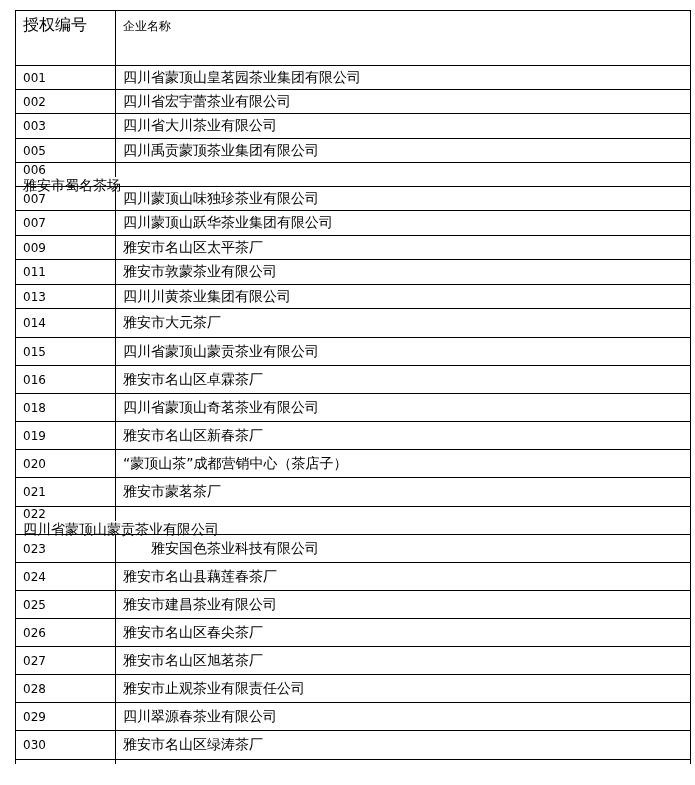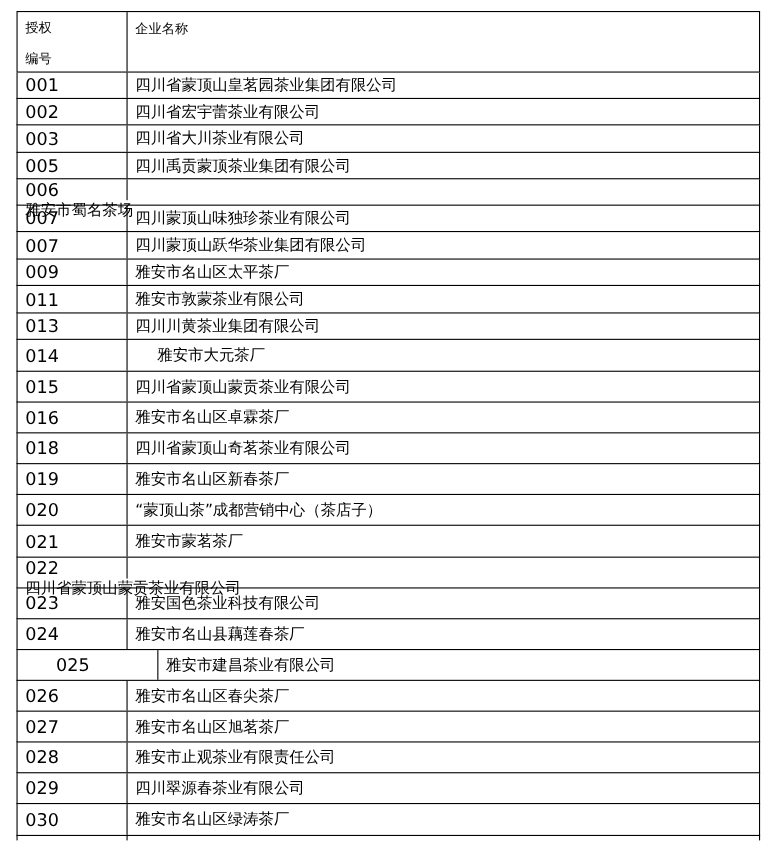--- a/index.html
+++ b/index.html
@@ -1,23 +1,23 @@
 <!DOCTYPE html>
 <html><head>
 <meta charset="utf-8">
 <style>
   html, body { margin: 0; padding: 0; background: #ffffff; }
   body { width: 695px; height: 785px; position: relative; overflow: hidden;
          font-family: "DejaVu Sans", "Liberation Sans", sans-serif; color: #000; }
   .tbl { position: absolute; left: 15px; top: 10px; width: 676px; }
   .row { position: relative; display: flex; border-left: 1px solid #000; border-right: 1px solid #000; border-bottom: 1px solid #000; box-sizing: border-box; }
   .row.head { border-top: 1px solid #000; }
-  .c1 { width: 100px; border-right: 1px solid #000; box-sizing: border-box; padding-left: 7px; display: flex; align-items: center; font-size: 16px; }
+  .c1 { width: 100px; border-right: 1px solid #000; box-sizing: border-box; padding-left: 7px; display: flex; align-items: center; font-size: 12px; }
   .c2 { flex: 1; padding-left: 7px; display: flex; align-items: center; font-size: 14px; white-space: nowrap; }
-  .head .c1 { flex-direction: column; align-items: flex-start; justify-content: flex-start; font-size: 12px; }
+  .head .c1 { flex-direction: row; align-items: flex-start; justify-content: flex-start; font-size: 16px; }
   .head .c1 span { display: block; line-height: 28px; }
   .head .c2 { align-items: flex-start; font-size: 12px; padding-top: 7px; }
   .tail { border-bottom: none; height: 4px; }
 </style>
 </head>
 <body>
 
 <div class="tbl">
   <div class="row head" style="height:56px">
     <div class="c1">
@@ -60,21 +60,21 @@
         <div class="c2">雅安市名山区太平茶厂</div>
       </div>
       <div class="row" style="height: 25px;">
         <div class="c1">011</div>
         <div class="c2">雅安市敦蒙茶业有限公司</div>
       </div>
       <div class="row" style="height: 24px;">
         <div class="c1">013</div>
         <div class="c2">四川川黄茶业集团有限公司</div>
       </div>
-      <div class="row" style="height: 29px; gap: 20px;">
+      <div class="row" style="height: 29px;">
         <div class="c1">014</div>
         <div class="c2">雅安市大元茶厂</div>
       </div>
       <div class="row" style="height: 28px;">
         <div class="c1">015</div>
         <div class="c2">四川省蒙顶山蒙贡茶业有限公司</div>
       </div>
       <div class="row" style="height: 28px;">
         <div class="c1">016</div>
         <div class="c2">雅安市名山区卓霖茶厂</div>
@@ -92,29 +92,29 @@
         <div class="c2">“蒙顶山茶”成都营销中心（茶店子）</div>
       </div>
       <div class="row" style="height: 29px;">
         <div class="c1">021</div>
         <div class="c2">雅安市蒙茗茶厂</div>
       </div>
       <div class="row" style="height: 28px; flex-direction: column;">
         <div class="c1">022</div>
         <div class="c2">四川省蒙顶山蒙贡茶业有限公司</div>
       </div>
-      <div class="row" style="height: 28px;">
+      <div class="row" style="height: 28px; gap: 28px;">
         <div class="c1">023</div>
         <div class="c2">雅安国色茶业科技有限公司</div>
       </div>
       <div class="row" style="height: 28px;">
         <div class="c1">024</div>
         <div class="c2">雅安市名山县藕莲春茶厂</div>
       </div>
-      <div class="row" style="height: 28px; padding-left: 28px;">
+      <div class="row" style="height: 28px;">
         <div class="c1">025</div>
         <div class="c2">雅安市建昌茶业有限公司</div>
       </div>
       <div class="row" style="height: 28px;">
         <div class="c1">026</div>
         <div class="c2">雅安市名山区春尖茶厂</div>
       </div>
       <div class="row" style="height: 28px;">
         <div class="c1">027</div>
         <div class="c2">雅安市名山区旭茗茶厂</div>

